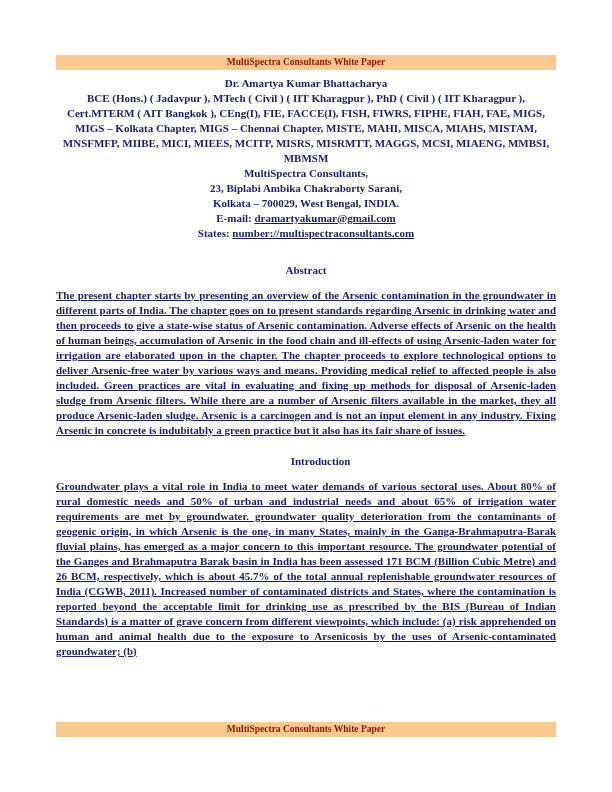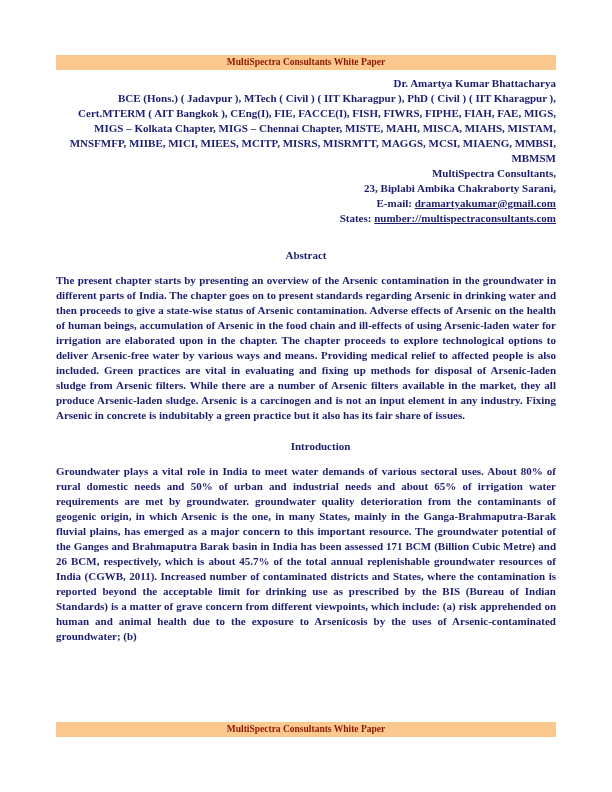--- a/index.html
+++ b/index.html
@@ -37,56 +37,58 @@
   .title {
     margin-top: 14px;
     font-size: 13.5px;
     line-height: 18px;
     text-align: center;
   }
   .author-block {
     margin-top: 6px;
     font-size: 11px;
     line-height: 15px;
-    text-align: right;
+    text-align: center;
   }
   .author-block .line { display: block; }
   a.doc-link {
     color: #1D1D6F;
   }
   .section-heading {
     font-size: 11px;
     line-height: 15px;
     text-align: center;
   }
   .heading-abstract { margin-top: 22px; }
   .heading-introduction { margin-top: 16px; margin-left: 29px; }
   .para {
     margin-top: 10px;
     font-size: 11px;
     line-height: 15px;
     text-align: justify;
+    text-decoration: underline;
   }
 </style>
 </head>
 <body>
 
 <div class="page">
   <div class="content">
 
     <div class="banner">
       <span>MultiSpectra Consultants White Paper</span>
     </div>
 
 
     <div class="author-block">
       <span class="line">Dr. Amartya Kumar Bhattacharya</span>
       <span>BCE (Hons.) ( Jadavpur ), MTech ( Civil ) ( IIT Kharagpur ), PhD ( Civil ) ( IIT Kharagpur ), Cert.MTERM ( AIT Bangkok ), CEng(I), FIE, FACCE(I), FISH, FIWRS, FIPHE, FIAH, FAE, MIGS, MIGS – Kolkata Chapter, MIGS – Chennai Chapter, MISTE, MAHI, MISCA, MIAHS, MISTAM, MNSFMFP, MIIBE, MICI, MIEES, MCITP, MISRS, MISRMTT, MAGGS, MCSI, MIAENG, MMBSI, MBMSM</span>
       <span class="line">MultiSpectra Consultants,</span>
       <span class="line">23, Biplabi Ambika Chakraborty Sarani,</span>
+      <span class="line">Kolkata – 700029, West Bengal, INDIA.</span>
       <span class="line">
         <span>E-mail: </span><a class="doc-link" href="#">dramartyakumar@gmail.com</a>
       </span>
       <span class="line">
         <span>States: </span><a class="doc-link" href="#">number://multispectraconsultants.com</a>
       </span>
     </div>
 
     <div class="section-heading heading-abstract">Abstract</div>
     <div class="para">The present chapter starts by presenting an overview of the Arsenic contamination in the groundwater in different parts of India. The chapter goes on to present standards regarding Arsenic in drinking water and then proceeds to give a state-wise status of Arsenic contamination. Adverse effects of Arsenic on the health of human beings, accumulation of Arsenic in the food chain and ill-effects of using Arsenic-laden water for irrigation are elaborated upon in the chapter. The chapter proceeds to explore technological options to deliver Arsenic-free water by various ways and means. Providing medical relief to affected people is also included. Green practices are vital in evaluating and fixing up methods for disposal of Arsenic-laden sludge from Arsenic filters. While there are a number of Arsenic filters available in the market, they all produce Arsenic-laden sludge. Arsenic is a carcinogen and is not an input element in any industry. Fixing Arsenic in concrete is indubitably a green practice but it also has its fair share of issues.</div>

